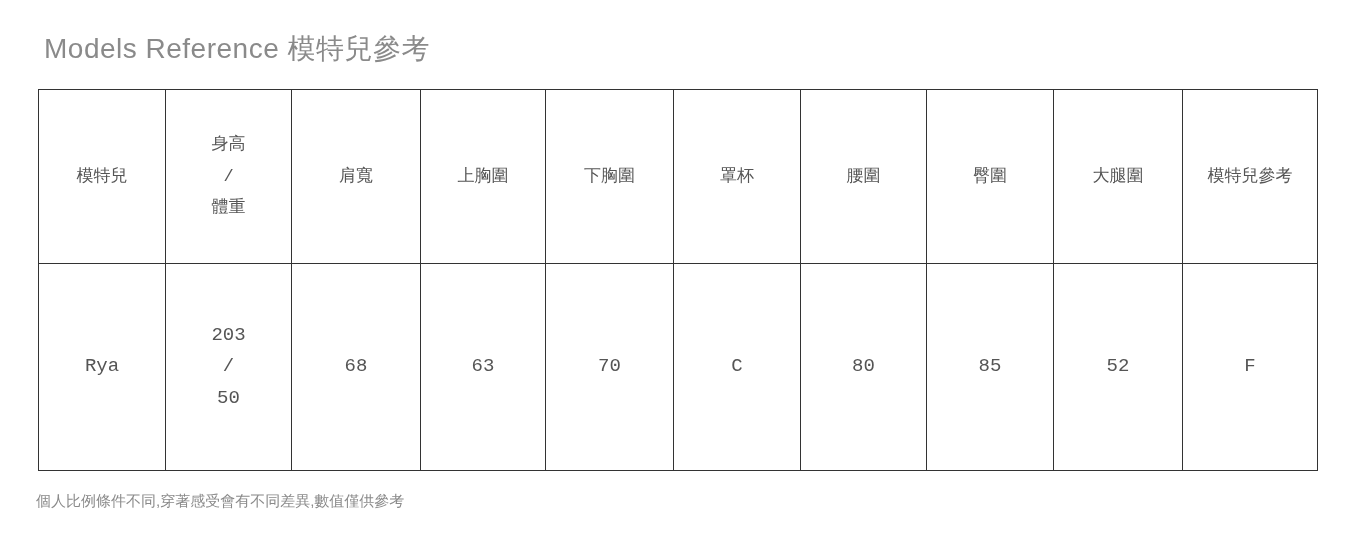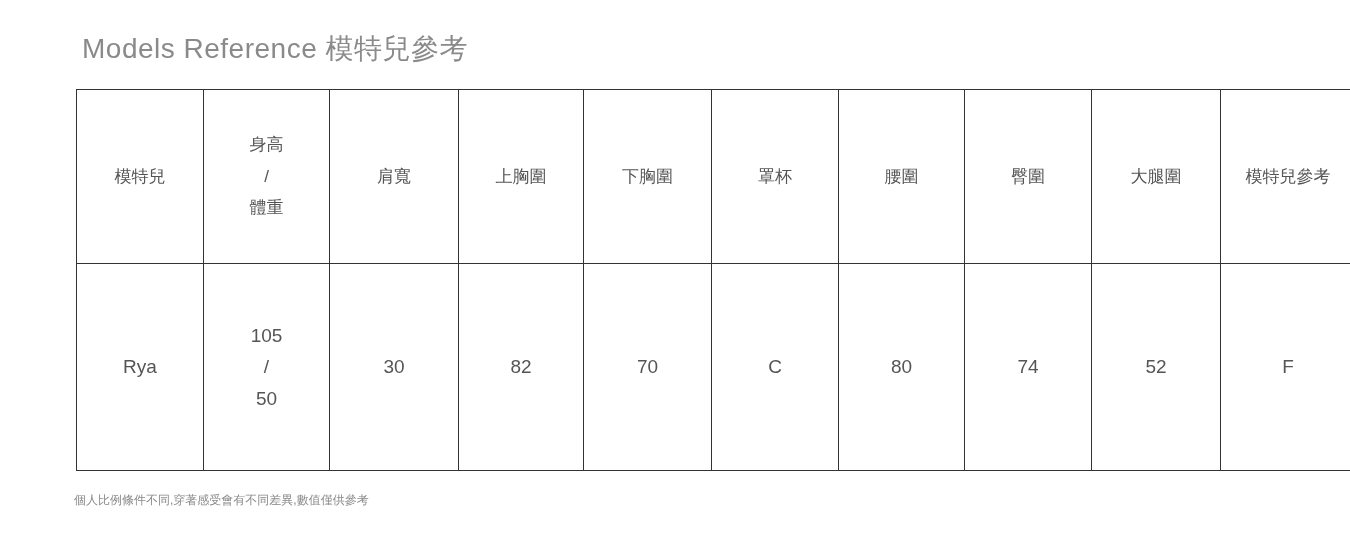--- a/index.html
+++ b/index.html
@@ -15,21 +15,20 @@
     background: #ffffff;
     width: 1350px;
     height: 540px;
     overflow: hidden;
     font-family: "Liberation Sans", "DejaVu Sans", sans-serif;
   }
   .page {
     position: relative;
     width: 1294px;
     height: 540px;
-    margin-left: 38px;
   }
   .section-title {
     margin: 0;
     position: absolute;
     left: 44px;
     top: 30px;
     font-size: 28px;
     font-weight: 400;
     letter-spacing: 0.5px;
     color: var(--title_text);
@@ -44,39 +43,40 @@
     width: 1279px;
   }
   table.size-table th,
   table.size-table td {
     border: 1px solid var(--border);
     text-align: center;
     vertical-align: middle;
     color: var(--cell_text);
     white-space: pre-line;
     padding: 0;
+    font-family: Liberation Mono, monospace;
   }
   table.size-table thead tr { height: 174px; }
   table.size-table tbody tr { height: 207px; }
   table.size-table th {
     font-size: 17px;
     font-weight: 400;
     line-height: 1.85;
   }
   table.size-table td {
     font-size: 19px;
     font-weight: 400;
     line-height: 1.65;
   }
   .footnote {
     margin: 0;
     position: absolute;
     left: 36px;
     top: 492px;
-    font-size: 12px;
+    font-size: 15px;
     color: var(--footnote_text);
     white-space: nowrap;
   }
 </style>
 </head>
 <body>
 
 <div class="page">
 
   <h2 class="section-title">Models Reference 模特兒參考</h2>
@@ -106,29 +106,29 @@
         <th>罩杯</th>
         <th>腰圍</th>
         <th>臀圍</th>
         <th>大腿圍</th>
         <th>模特兒參考</th>
       </tr>
     </thead>
     <tbody>
       <tr>
         <td>Rya</td>
-        <td>105
+        <td>203
 /
 50</td>
-        <td>30</td>
-        <td>82</td>
+        <td>68</td>
+        <td>63</td>
         <td>70</td>
         <td>C</td>
         <td>80</td>
-        <td>74</td>
+        <td>85</td>
         <td>52</td>
         <td>F</td>
       </tr>
     </tbody>
   </table>
 
   <p class="footnote">個人比例條件不同,穿著感受會有不同差異,數值僅供參考</p>
 
 </div>
 

